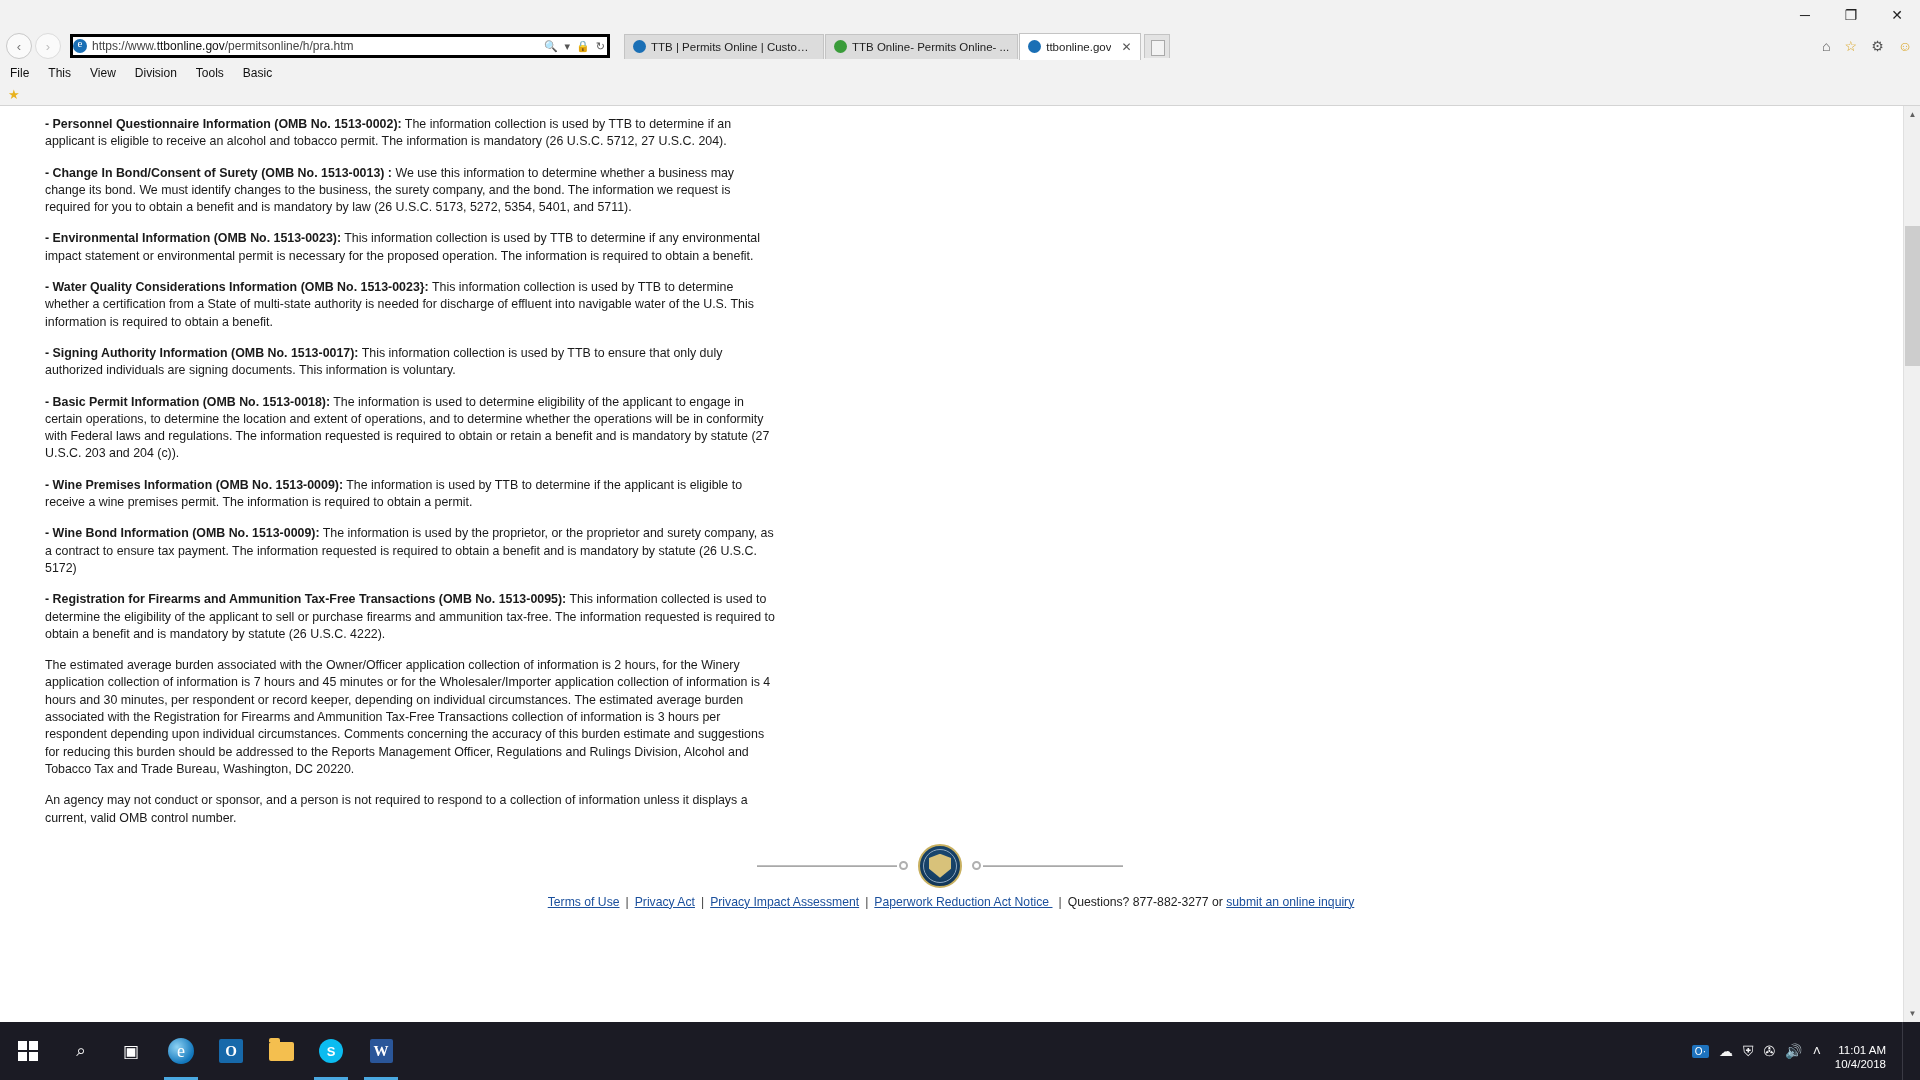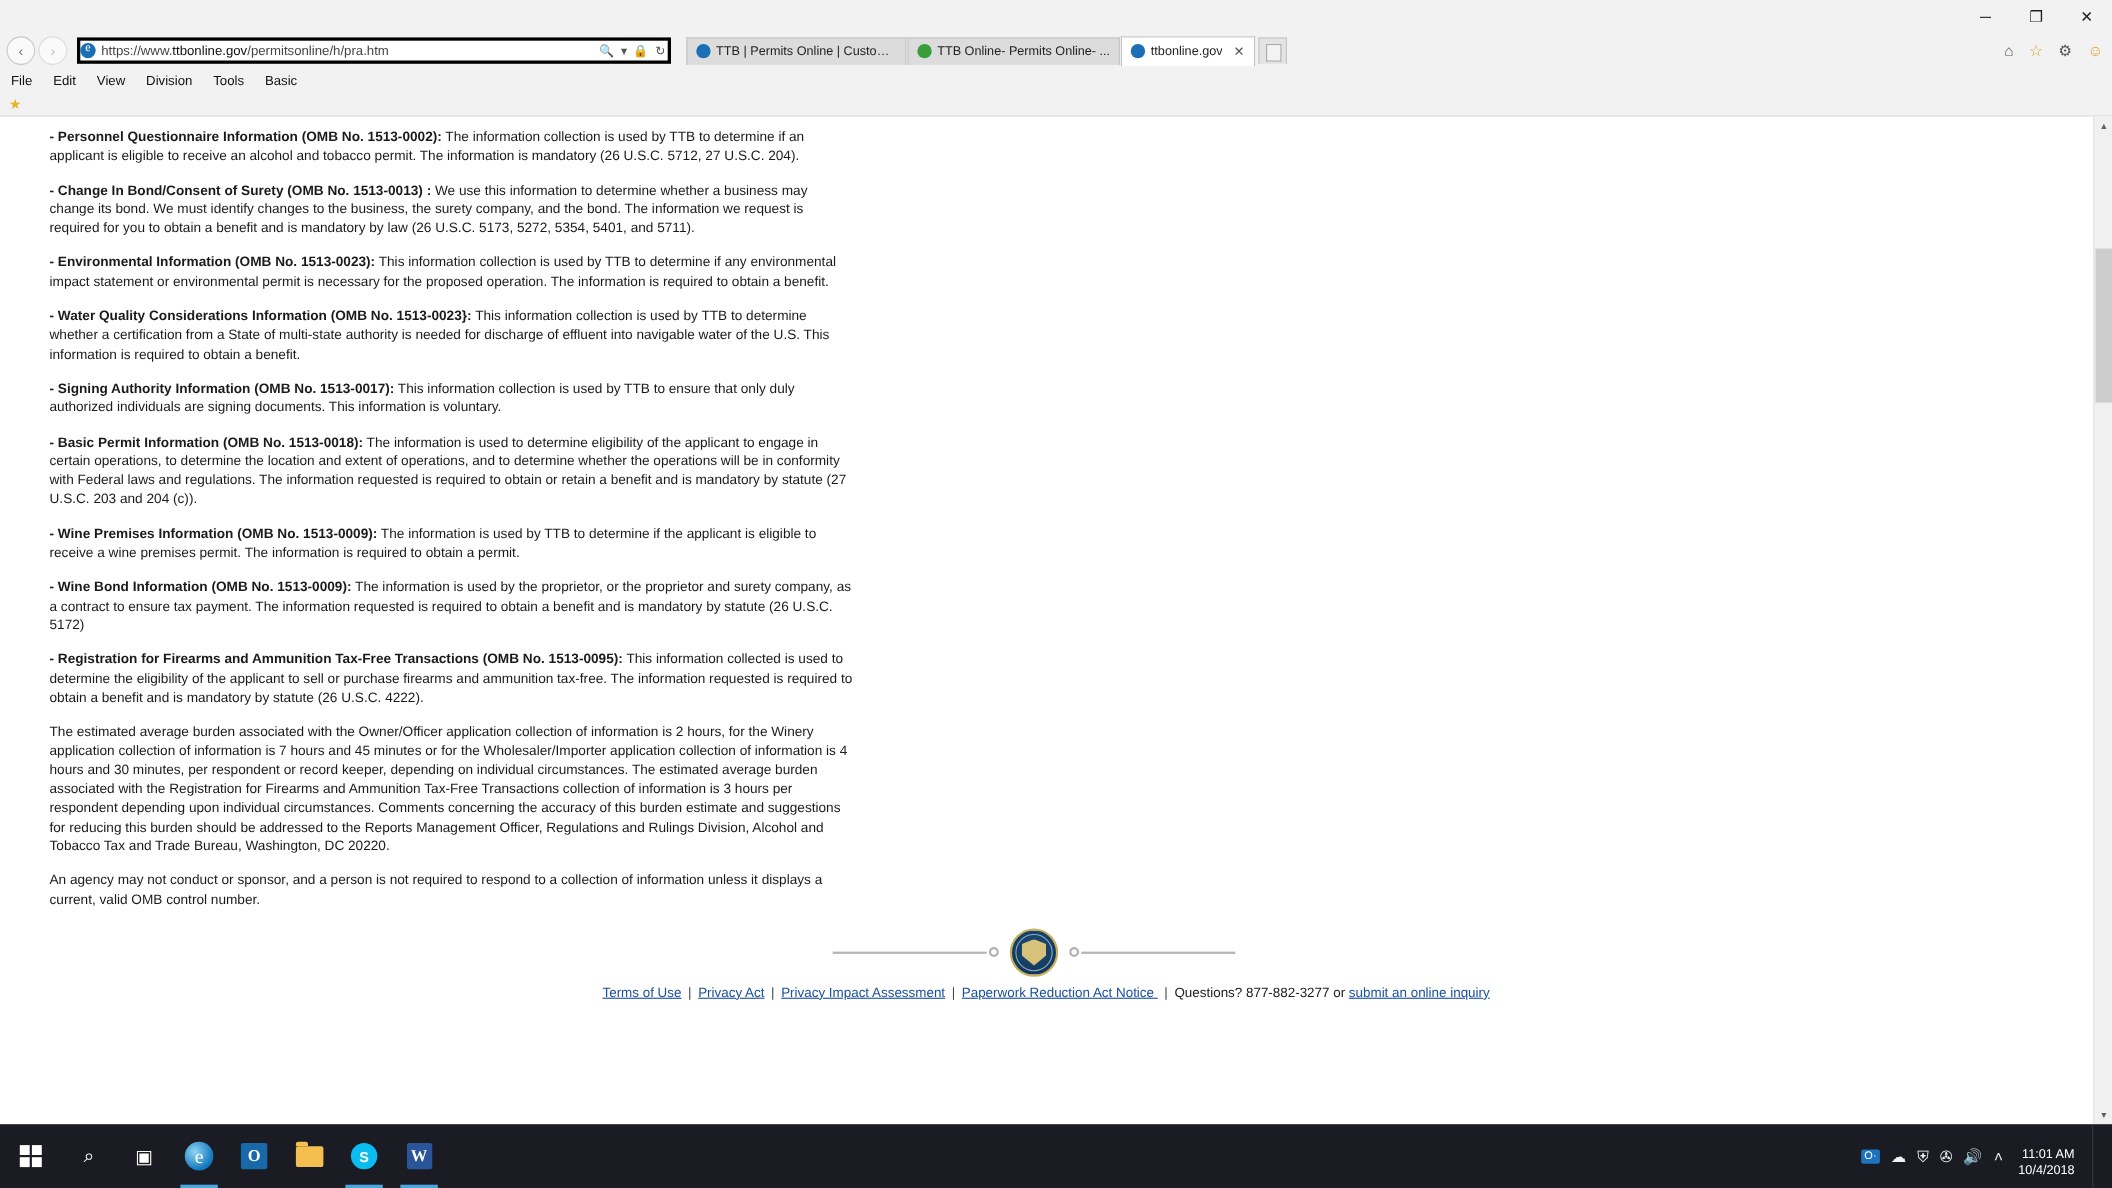--- a/index.html
+++ b/index.html
@@ -399,21 +399,21 @@
     <div class="rightcmds">
       <span>⌂</span>
       <span class="gold">☆</span>
       <span>⚙</span>
       <span class="gold">☺</span>
     </div>
   </div>
 
   <div class="menubar">
     <span>File</span>
-    <span>Edit</span>
+    <span>This</span>
     <span>View</span>
     <span>Division</span>
     <span>Tools</span>
     <span>Basic</span>
   </div>
 
   <div class="favbar">
     <span class="favstar">★</span>
   </div>
 

